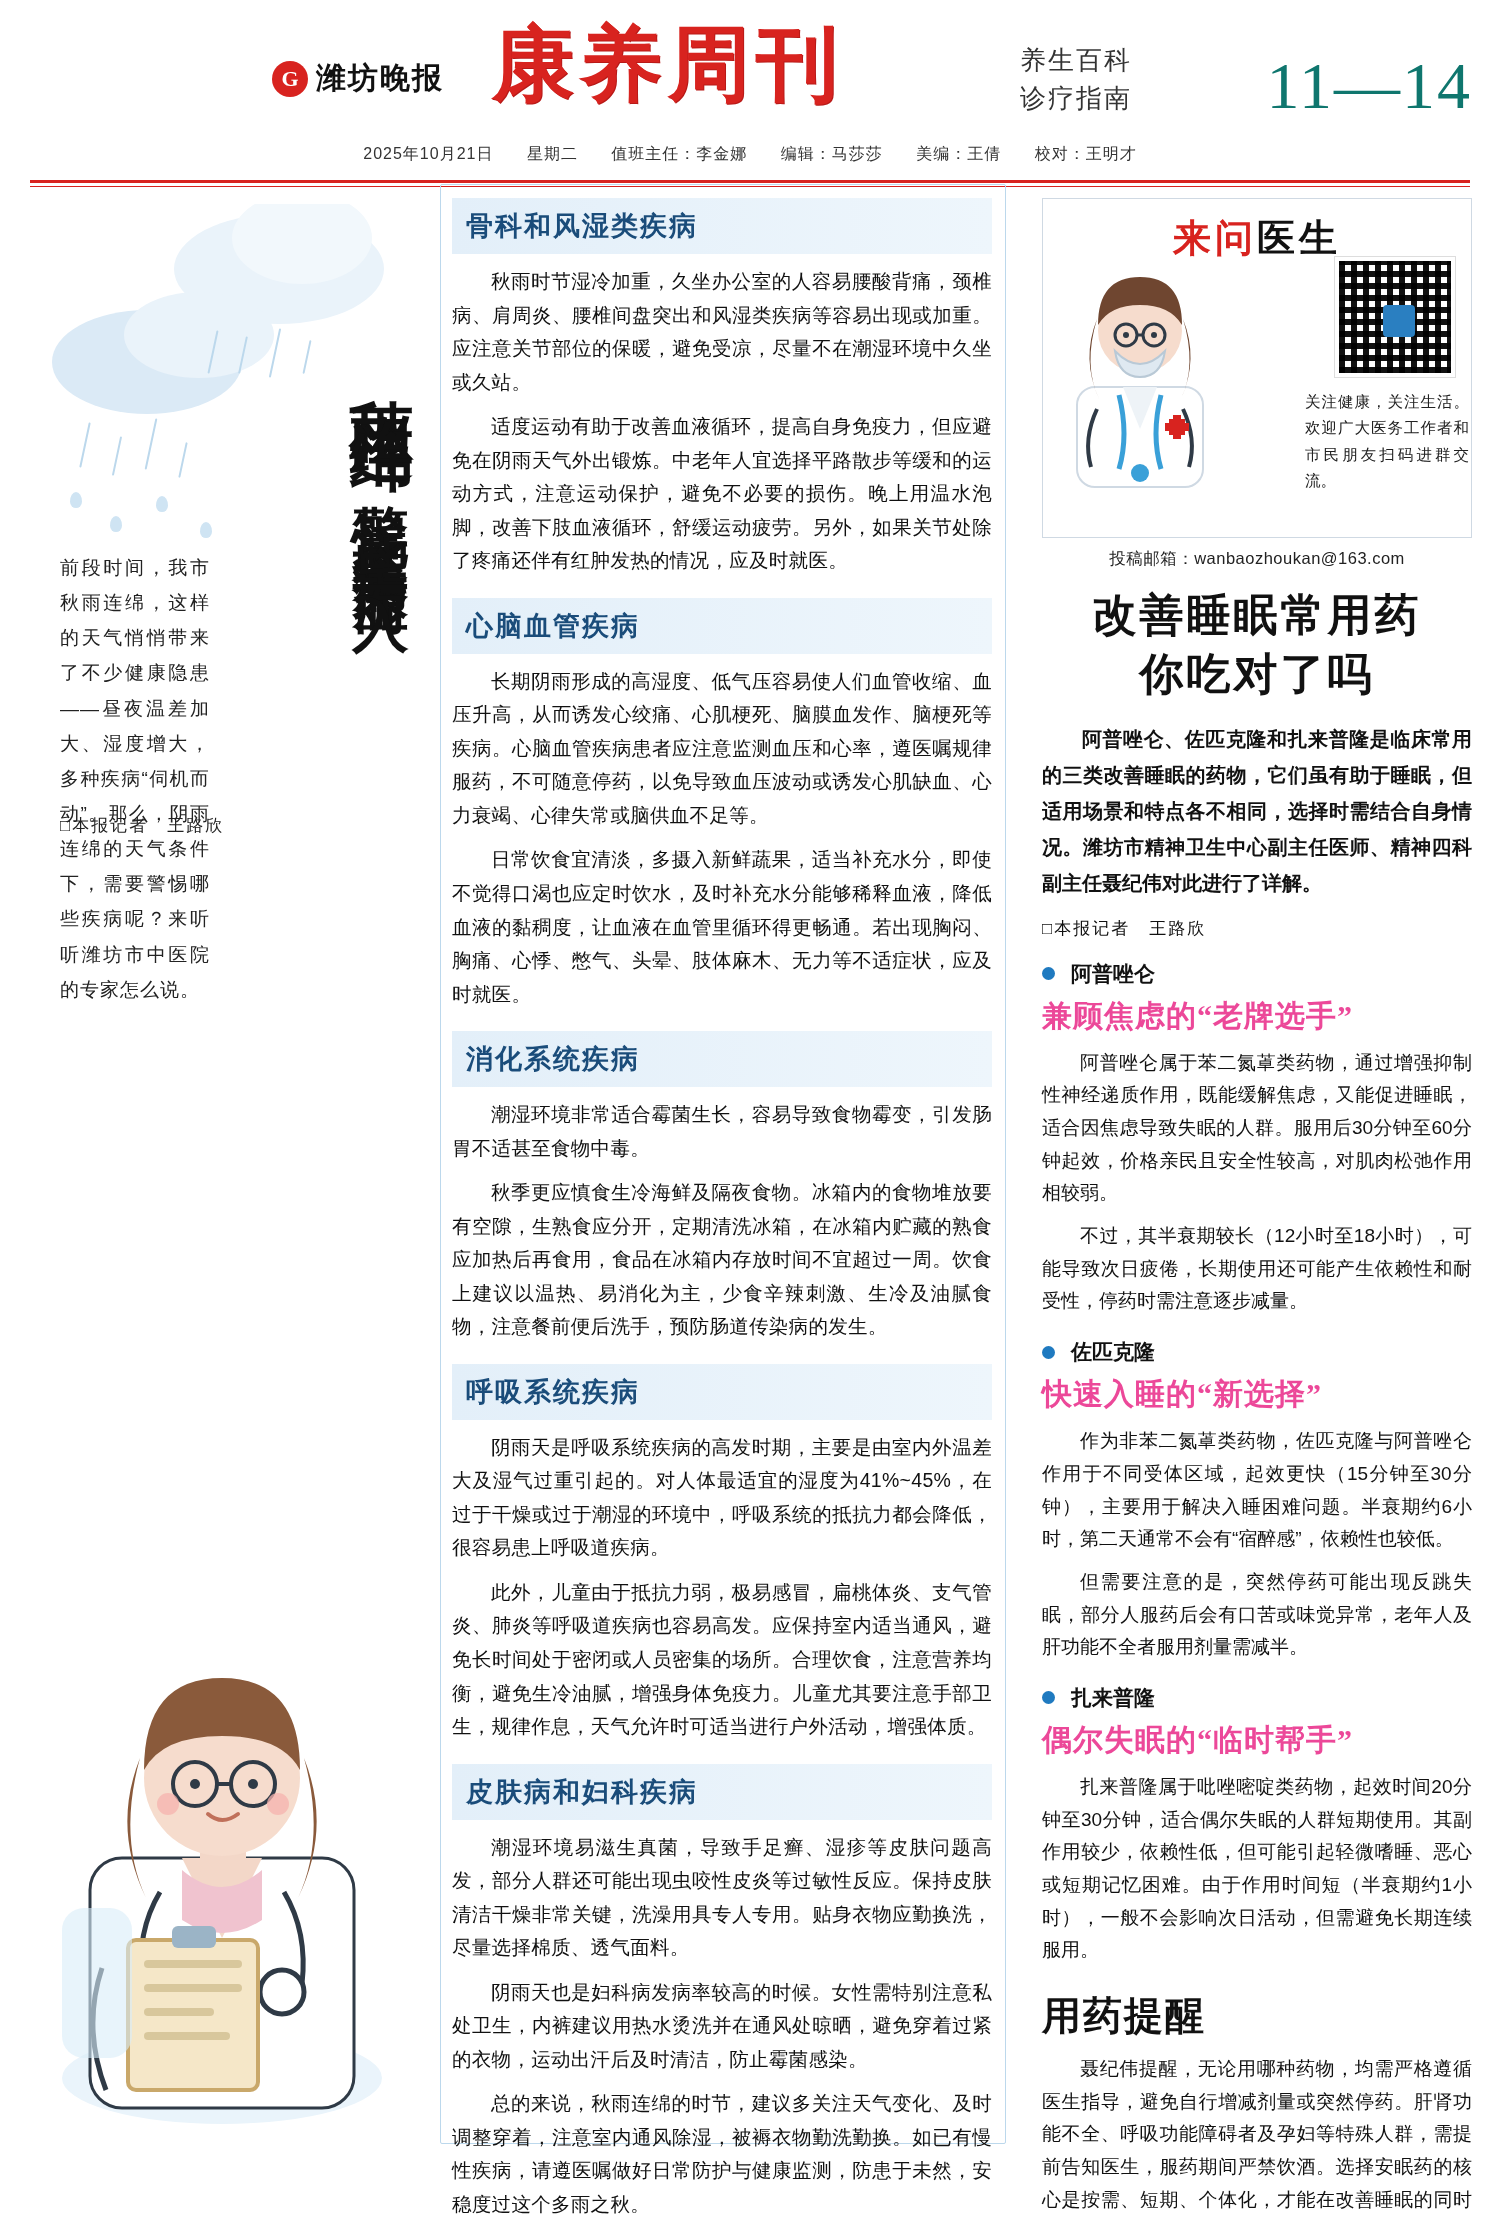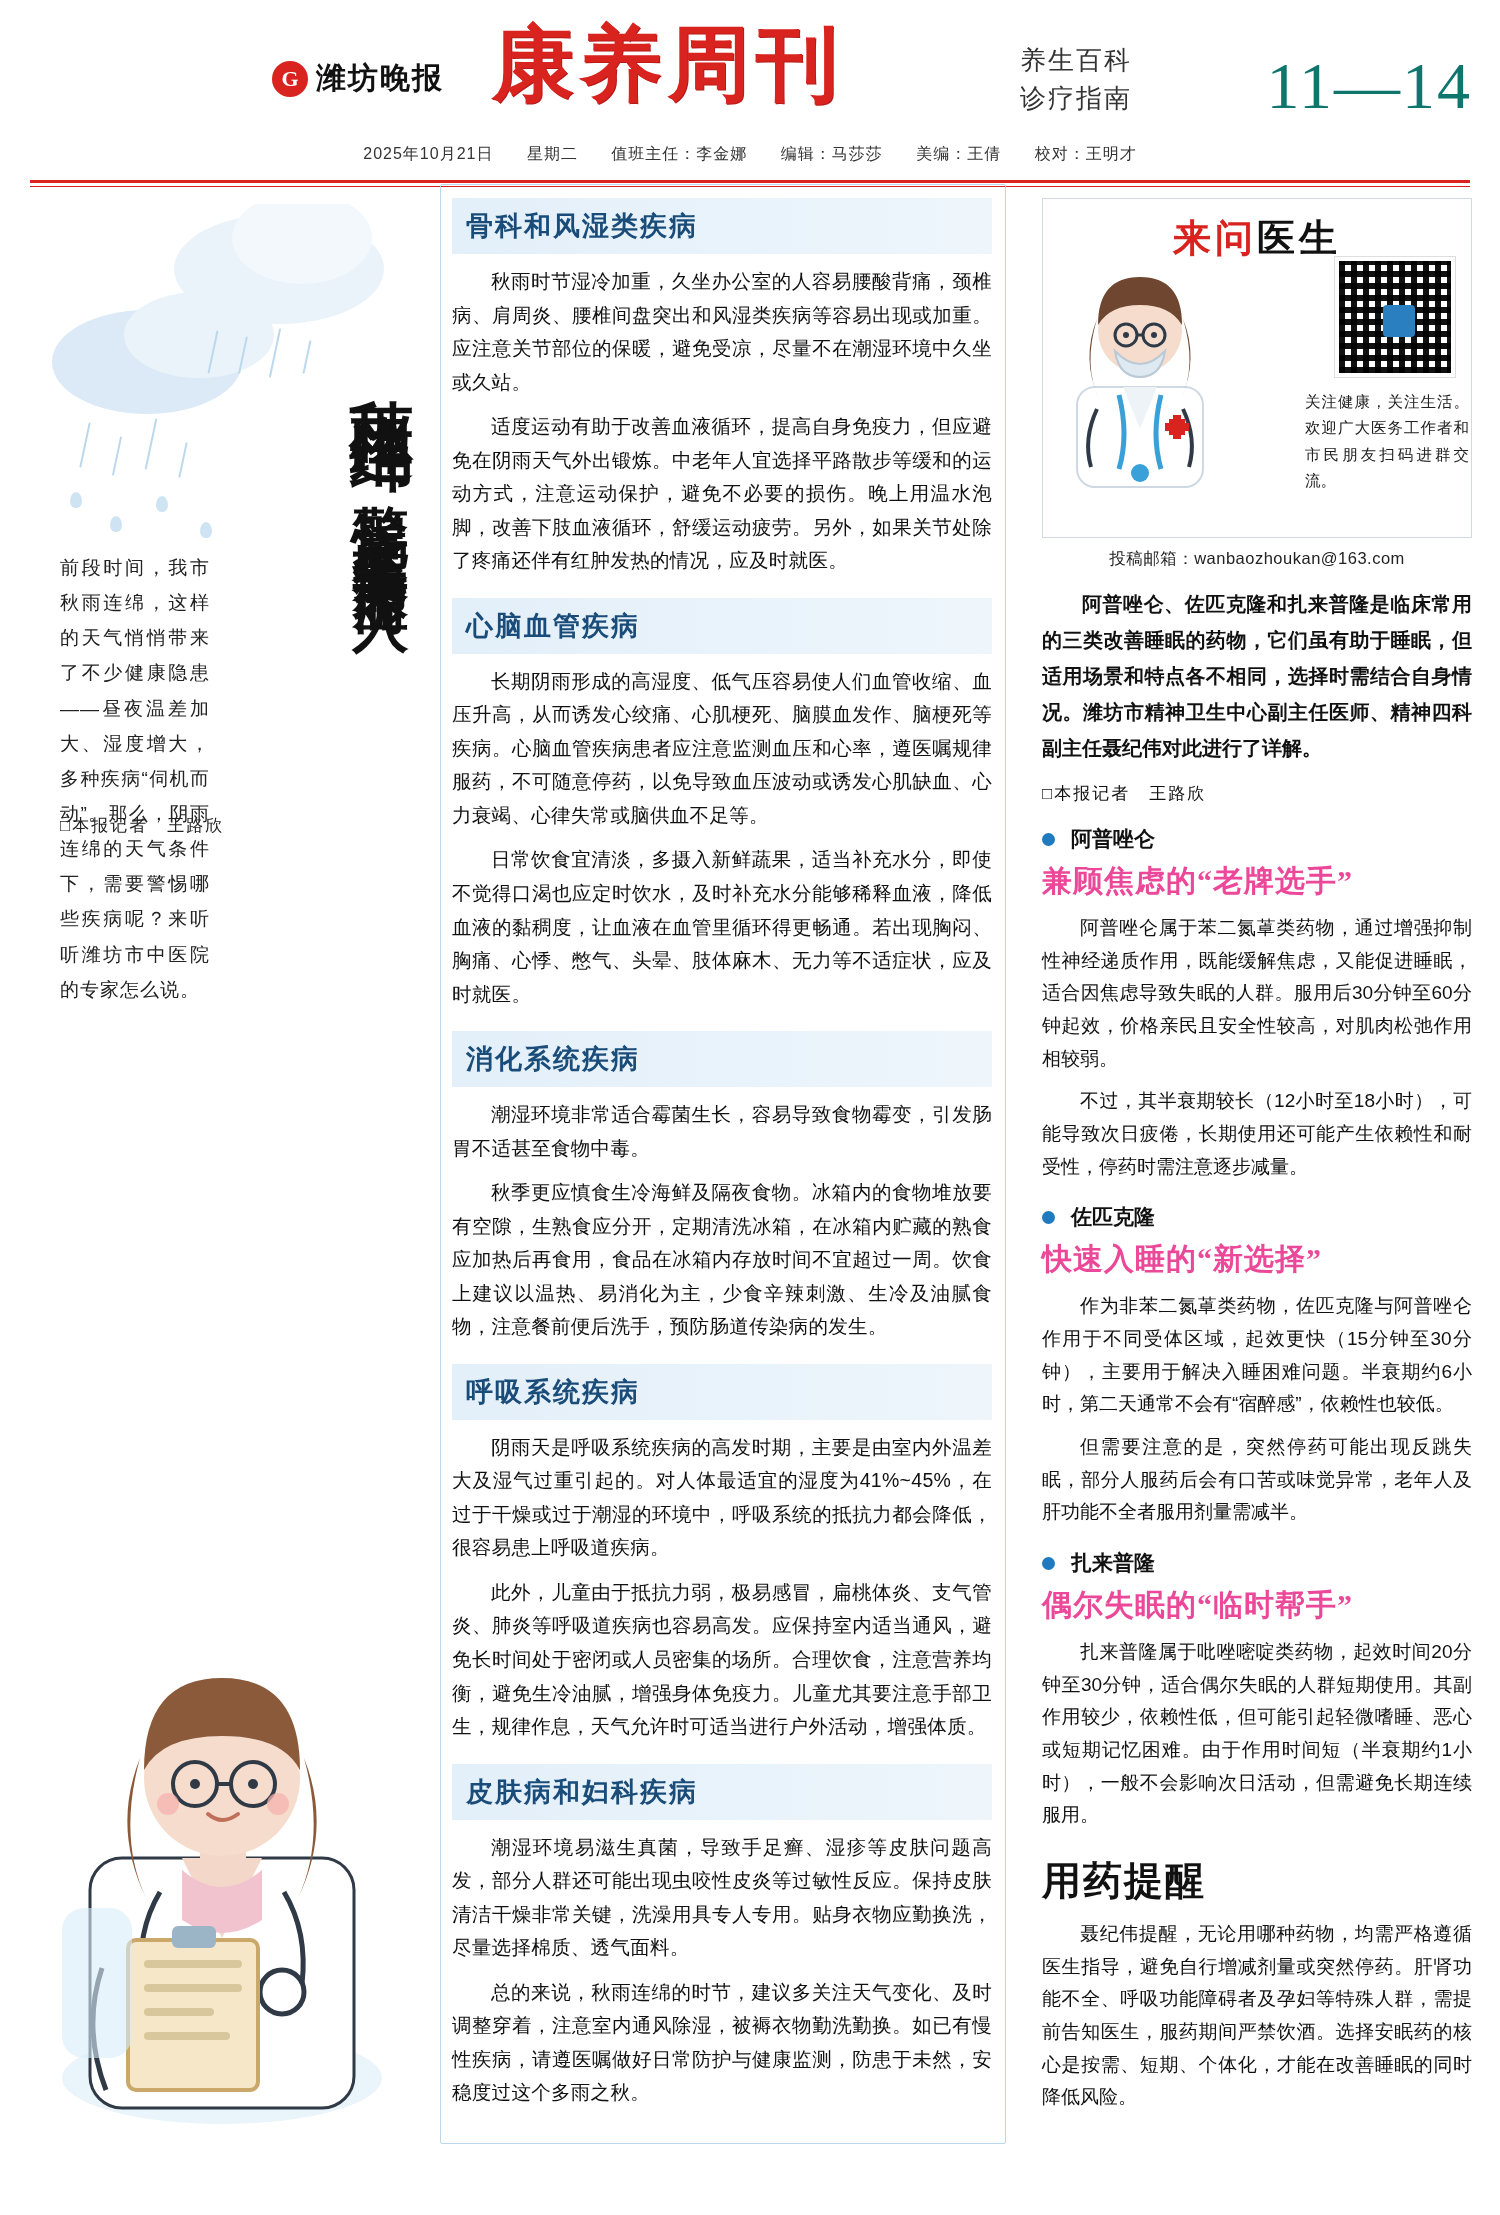--- a/index.html
+++ b/index.html
@@ -284,20 +284,21 @@
 
       <div class="sec">
         <div class="sec-h">呼吸系统疾病</div>
         <p>阴雨天是呼吸系统疾病的高发时期，主要是由室内外温差大及湿气过重引起的。对人体最适宜的湿度为41%~45%，在过于干燥或过于潮湿的环境中，呼吸系统的抵抗力都会降低，很容易患上呼吸道疾病。</p>
         <p>此外，儿童由于抵抗力弱，极易感冒，扁桃体炎、支气管炎、肺炎等呼吸道疾病也容易高发。应保持室内适当通风，避免长时间处于密闭或人员密集的场所。合理饮食，注意营养均衡，避免生冷油腻，增强身体免疫力。儿童尤其要注意手部卫生，规律作息，天气允许时可适当进行户外活动，增强体质。</p>
       </div>
 
       <div class="sec">
         <div class="sec-h">皮肤病和妇科疾病</div>
         <p>潮湿环境易滋生真菌，导致手足癣、湿疹等皮肤问题高发，部分人群还可能出现虫咬性皮炎等过敏性反应。保持皮肤清洁干燥非常关键，洗澡用具专人专用。贴身衣物应勤换洗，尽量选择棉质、透气面料。</p>
+        <p>阴雨天也是妇科病发病率较高的时候。女性需特别注意私处卫生，内裤建议用热水烫洗并在通风处晾晒，避免穿着过紧的衣物，运动出汗后及时清洁，防止霉菌感染。</p>
         <p>总的来说，秋雨连绵的时节，建议多关注天气变化、及时调整穿着，注意室内通风除湿，被褥衣物勤洗勤换。如已有慢性疾病，请遵医嘱做好日常防护与健康监测，防患于未然，安稳度过这个多雨之秋。</p>
       </div>
 
     </div>
 
     <div class="col-right">
 
       <div class="ask-box">
         <div class="ask-title">
           <span class="r">来问</span><span class="k">医生</span>
@@ -326,20 +327,24 @@
             <circle cx="83" cy="214" r="9" fill="#3aa0d8"></circle>
             <rect x="112" y="160" width="16" height="16" fill="#d8231f"></rect>
             <rect x="116" y="156" width="8" height="24" fill="#d8231f"></rect>
             <rect x="108" y="164" width="24" height="8" fill="#d8231f"></rect>
           </svg>
         </div>
         <div class="ask-text">关注健康，关注生活。欢迎广大医务工作者和市民朋友扫码进群交流。</div>
       </div>
       <div class="mail-line">投稿邮箱：wanbaozhoukan@163.com</div>
 
+      <div class="head-main">
+        <div>改善睡眠常用药</div>
+        <div>你吃对了吗</div>
+      </div>
 
       <div class="lead-right">阿普唑仑、佐匹克隆和扎来普隆是临床常用的三类改善睡眠的药物，它们虽有助于睡眠，但适用场景和特点各不相同，选择时需结合自身情况。潍坊市精神卫生中心副主任医师、精神四科副主任聂纪伟对此进行了详解。</div>
       <div class="byline-right">□本报记者　王路欣</div>
 
       <div class="sub-h">
         <span class="dot"></span>
         <span>阿普唑仑</span>
       </div>
       <div class="sub-h2">兼顾焦虑的“老牌选手”</div>
       <p class="body">阿普唑仑属于苯二氮䓬类药物，通过增强抑制性神经递质作用，既能缓解焦虑，又能促进睡眠，适合因焦虑导致失眠的人群。服用后30分钟至60分钟起效，价格亲民且安全性较高，对肌肉松弛作用相较弱。</p>

